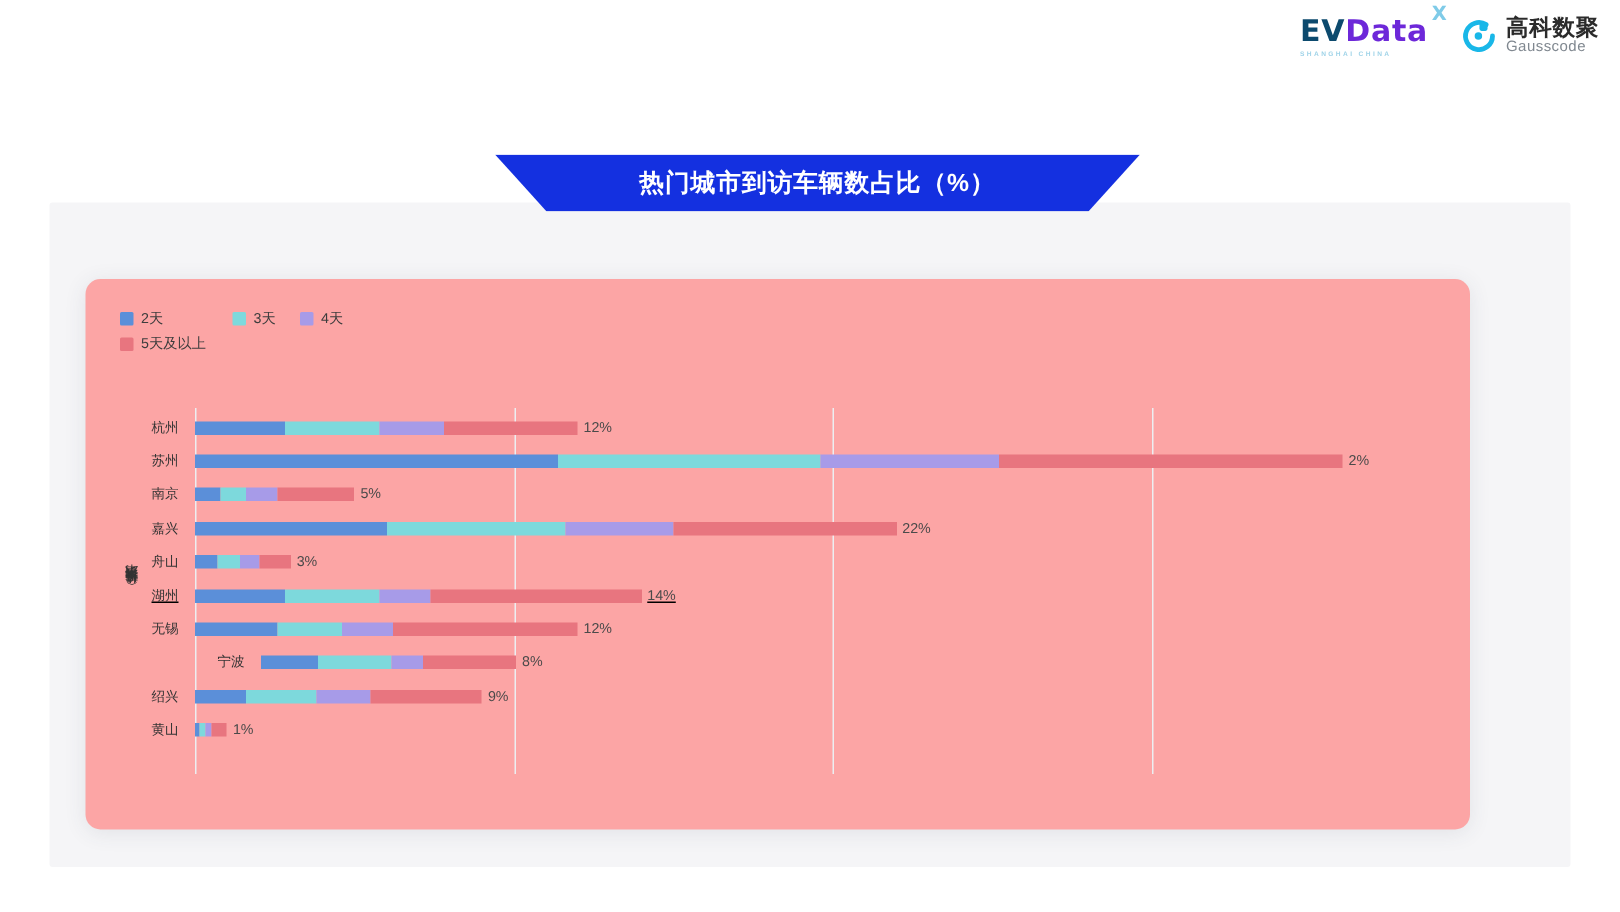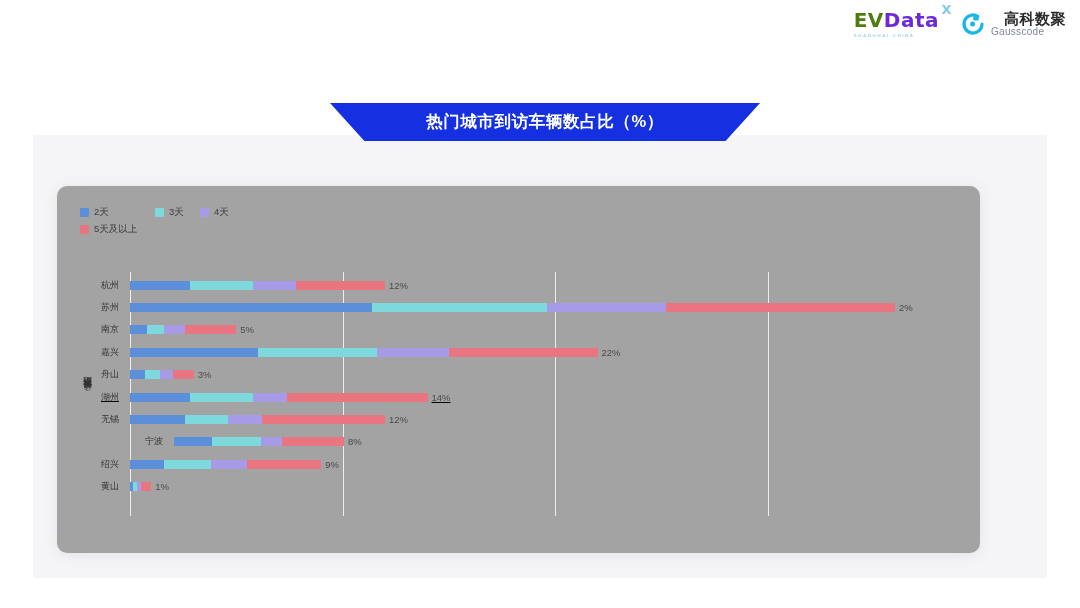--- a/index.html
+++ b/index.html
@@ -17,34 +17,34 @@
     display: flex; align-items: center; gap: 22px;
   }
   .logo-evdata { display: flex; flex-direction: column; align-items: flex-start; }
   .logo-evdata-main {
     position: relative;
     font-family: "DejaVu Sans", sans-serif;
     font-size: 20px; font-weight: 700; letter-spacing: .5px;
     color: #4a5560;
     line-height: 1;
   }
-  .logo-evdata-main .ev { color: #4d7c0f; }
+  .logo-evdata-main .ev { color: #0c4a6e; }
   .logo-evdata-main .data { color: #6d28d9; }
   .logo-x {
     position: absolute; top: -7px; right: -13px;
     font-size: 13px; color: #7fcbe8; font-weight: 600;
   }
   .logo-evdata-sub {
     font-size: 4.4px; letter-spacing: 1.6px; color: #9fd3e8;
     margin-top: 3px; font-weight: 700;
   }
   .logo-gauss { display: flex; align-items: center; gap: 6px; }
   .gauss-mark { width: 24px; height: 24px; position: relative; }
   .gauss-text { display: flex; flex-direction: column; line-height: 1.05; }
-  .gauss-cn { font-size: 15px; font-weight: 700; color: #2b2b2b; letter-spacing: .5px; margin-left: 13px; }
+  .gauss-cn { font-size: 15px; font-weight: 700; color: #2b2b2b; letter-spacing: .5px; }
   .gauss-en { font-size: 10px; color: #808890; letter-spacing: .3px; }
 
   
   .band {
     position: absolute; left: 33px; top: 135px;
     width: 1014px; height: 443px;
     background: #f5f5f7;
     border-radius: 2px;
   }
 
@@ -57,21 +57,21 @@
     display: flex; align-items: center; justify-content: center;
     font-size: 16.5px; font-weight: 700; letter-spacing: .6px;
     clip-path: polygon(0 0, 100% 0, 92% 100%, 8% 100%);
     z-index: 4;
   }
 
   
   .card {
     position: absolute; left: 57px; top: 186px;
     width: 923px; height: 367px;
-    background: #a3a3a3;
+    background: #fca5a5;
     border-radius: 10px;
     box-shadow: 0 2px 14px rgba(60,70,90,.10);
     z-index: 3;
   }
 
   
   .legend {
     position: absolute; left: 23px; top: 20px;
     width: 300px;
     display: flex; flex-wrap: wrap;

